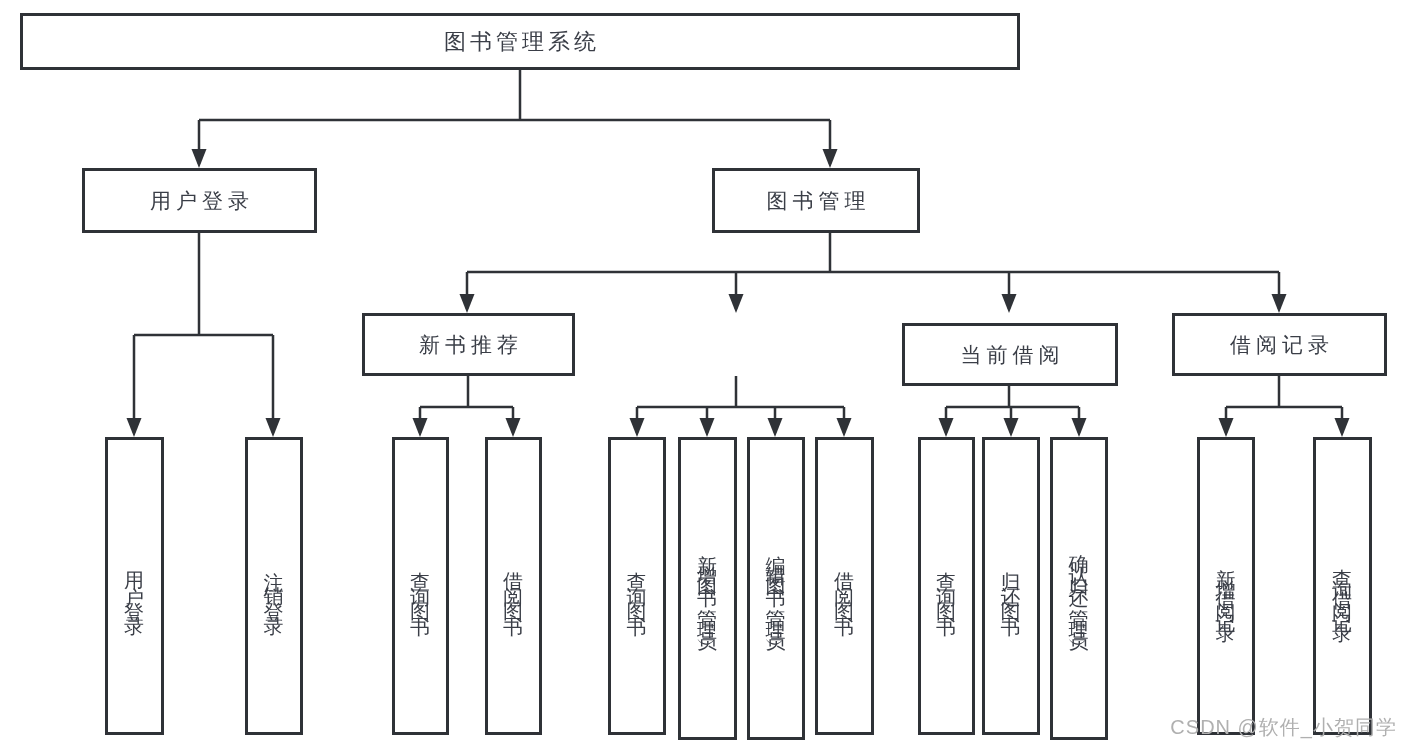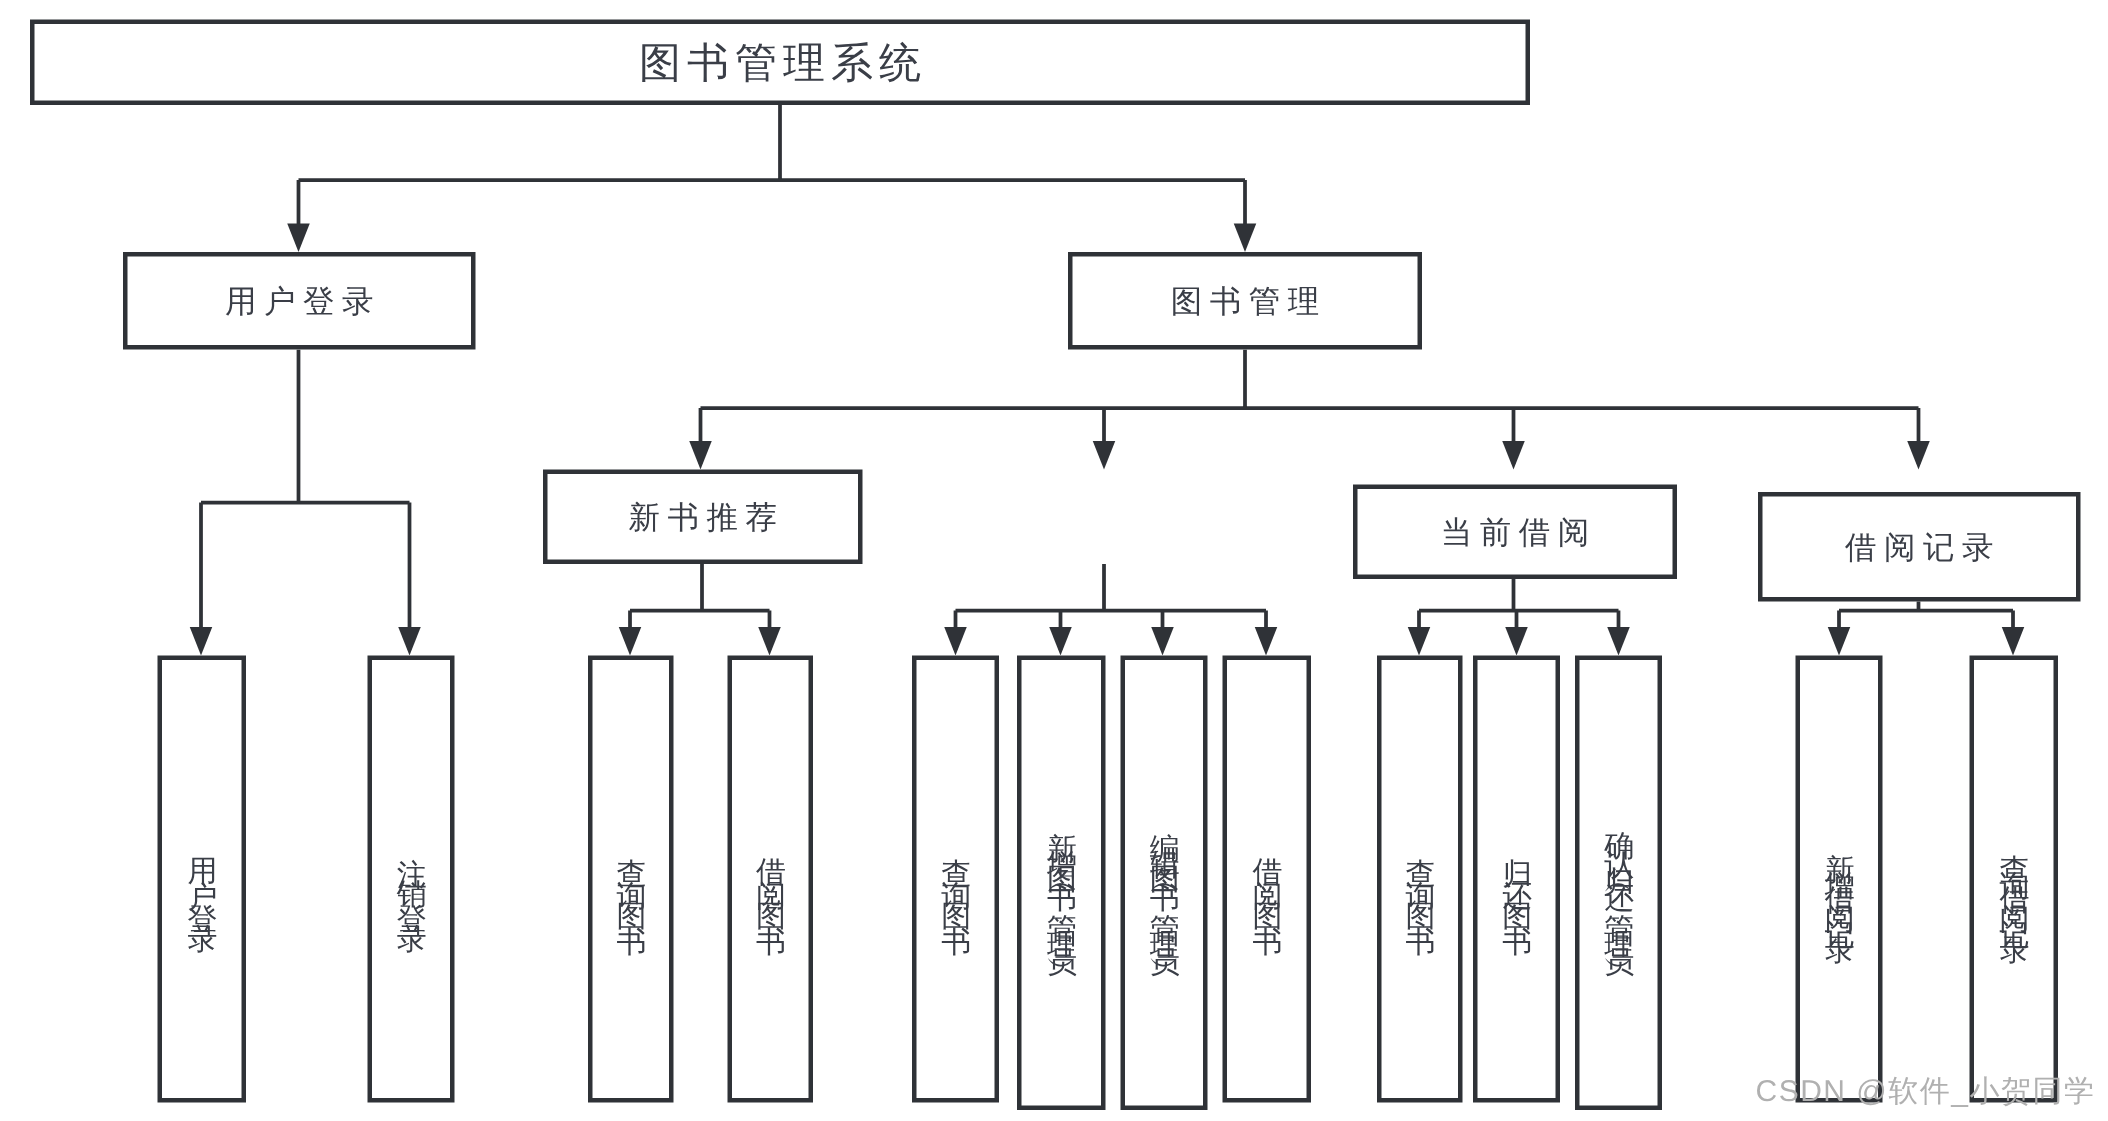--- a/index.html
+++ b/index.html
@@ -38,21 +38,21 @@
   }
 
   
   .h-node {
     font-size: 21px;
     letter-spacing: 5px;
     text-indent: 5px;
     white-space: nowrap;
   }
   .root-node {
-    font-size: 28px;
+    font-size: 22px;
     letter-spacing: 4px;
     text-indent: 4px;
     font-family: Liberation Serif, serif;
   }
 
   
   .v-node {
     writing-mode: vertical-rl;
     text-orientation: mixed;
     font-size: 20px;
@@ -107,25 +107,25 @@
       <use href="#ah" x="1011" y="437"></use>
       <use href="#ah" x="1079" y="437"></use>
       <use href="#ah" x="1226" y="437"></use>
       <use href="#ah" x="1342" y="437"></use>
     </g>
   </svg>
 
   <div class="node h-node root-node" style="left:20px; top:13px; width:1000px; height:57px;">图书管理系统</div>
 
   <div class="node h-node" style="left:82px; top:168px; width:235px; height:65px;">用户登录</div>
-  <div class="node h-node" style="left:712px; top:168px; width:236px; height:65px;">图书管理</div>
+  <div class="node h-node" style="left:712px; top:168px; width:208px; height:65px;">图书管理</div>
 
   <div class="node h-node" style="left:362px; top:313px; width:213px; height:63px;">新书推荐</div>
   <div class="node h-node" style="left:902px; top:323px; width:216px; height:63px;">当前借阅</div>
-  <div class="node h-node" style="left:1172px; top:328px; width:215px; height:73px;">借阅记录</div>
+  <div class="node h-node" style="left:1172px; top:313px; width:215px; height:63px;">借阅记录</div>
 
   <div class="node v-node ls-lg" style="left:105px; top:437px; width:59px; height:298px;">用户登录</div>
   <div class="node v-node ls-lg" style="left:245px; top:437px; width:58px; height:298px;">注销登录</div>
 
   <div class="node v-node ls-lg" style="left:392px; top:437px; width:57px; height:298px;">查询图书</div>
   <div class="node v-node ls-lg" style="left:485px; top:437px; width:57px; height:298px;">借阅图书</div>
 
   <div class="node v-node ls-lg" style="left:608px; top:437px; width:58px; height:298px;">查询图书</div>
   <div class="node v-node ls-md" style="left:678px; top:437px; width:59px; height:303px;">新增图书（管理员）</div>
   <div class="node v-node ls-md" style="left:747px; top:437px; width:58px; height:303px;">编辑图书（管理员）</div>

